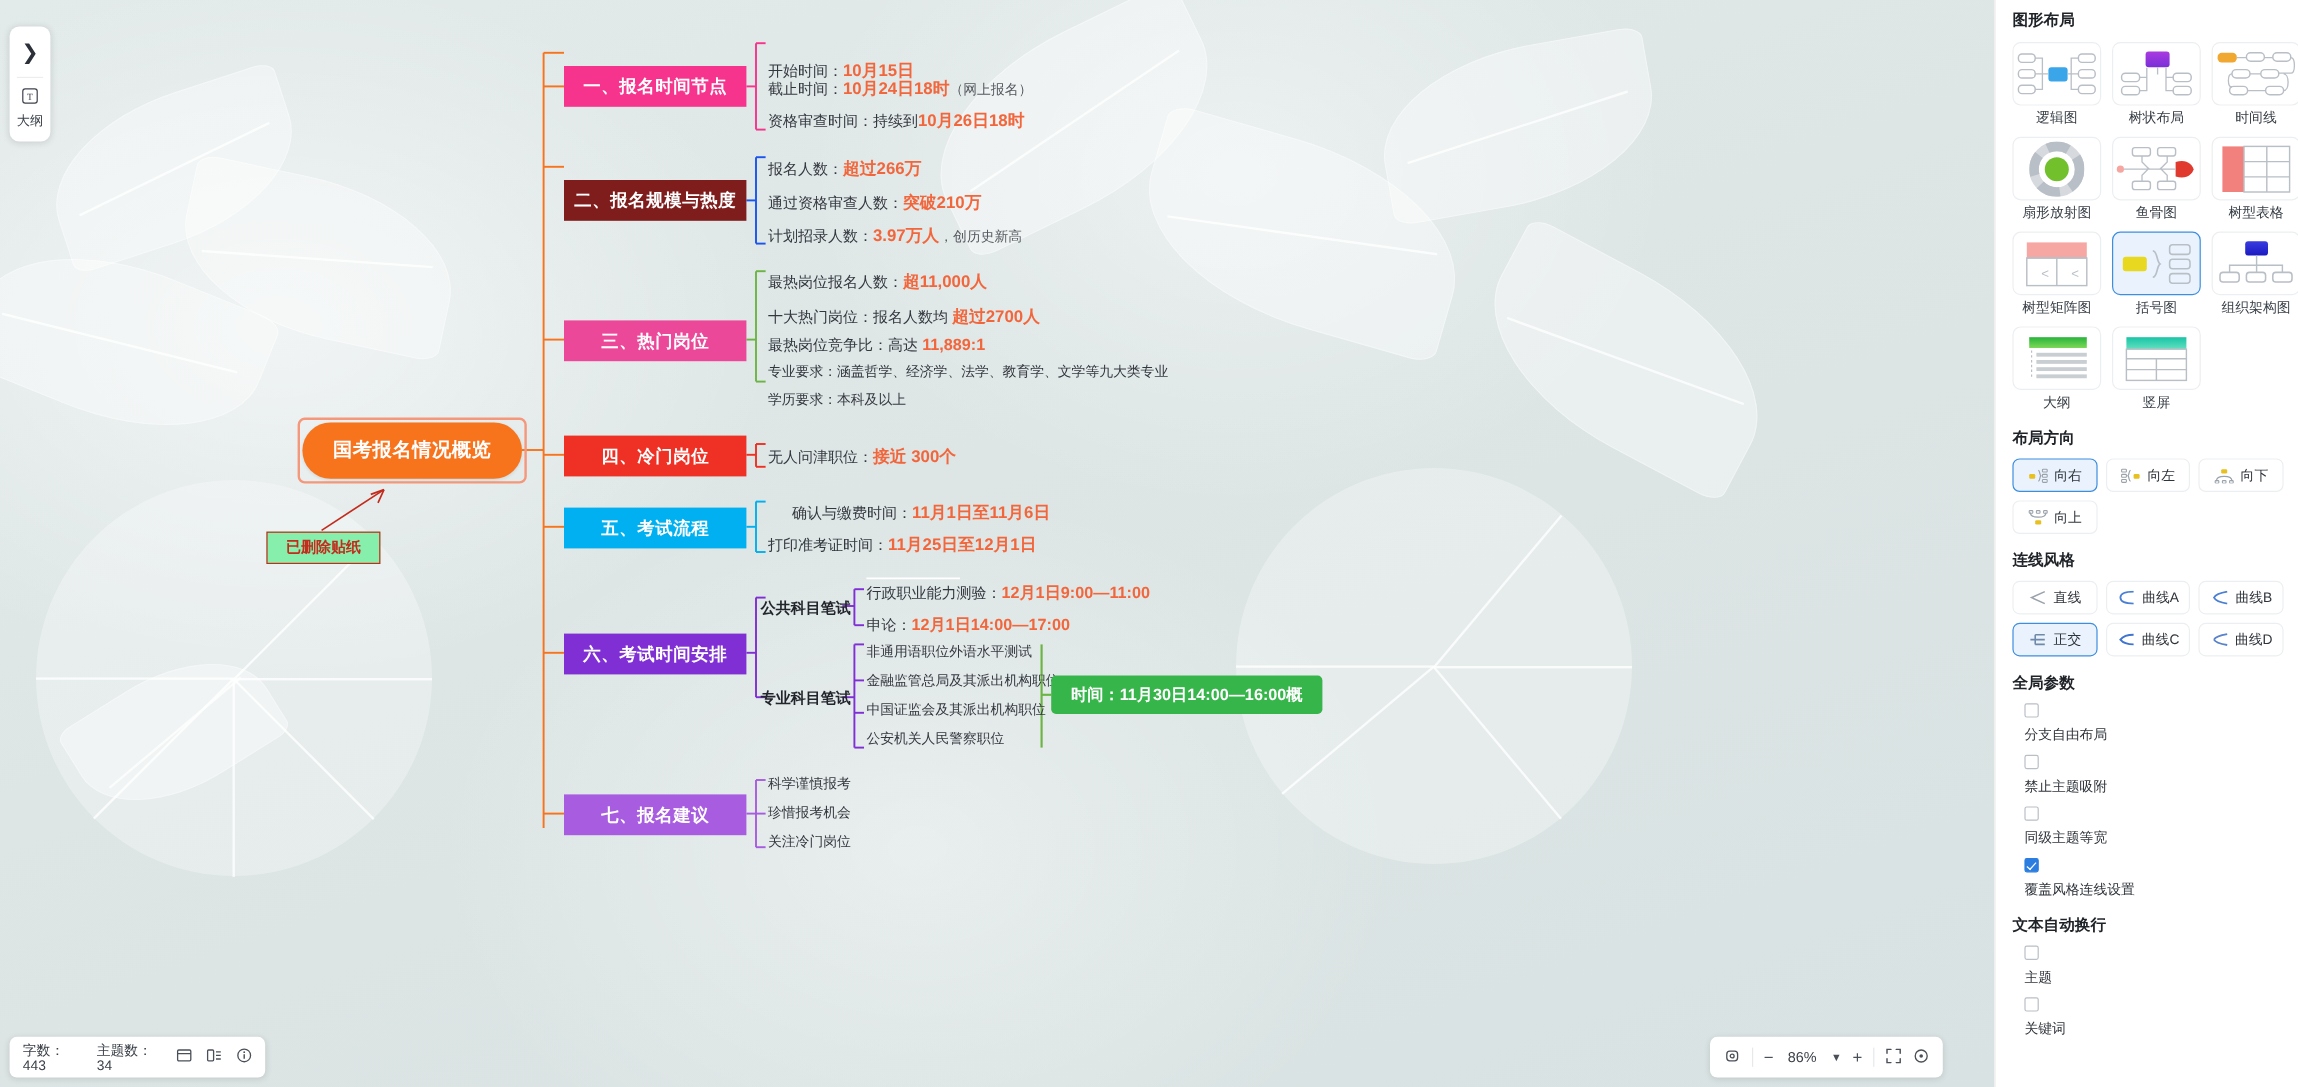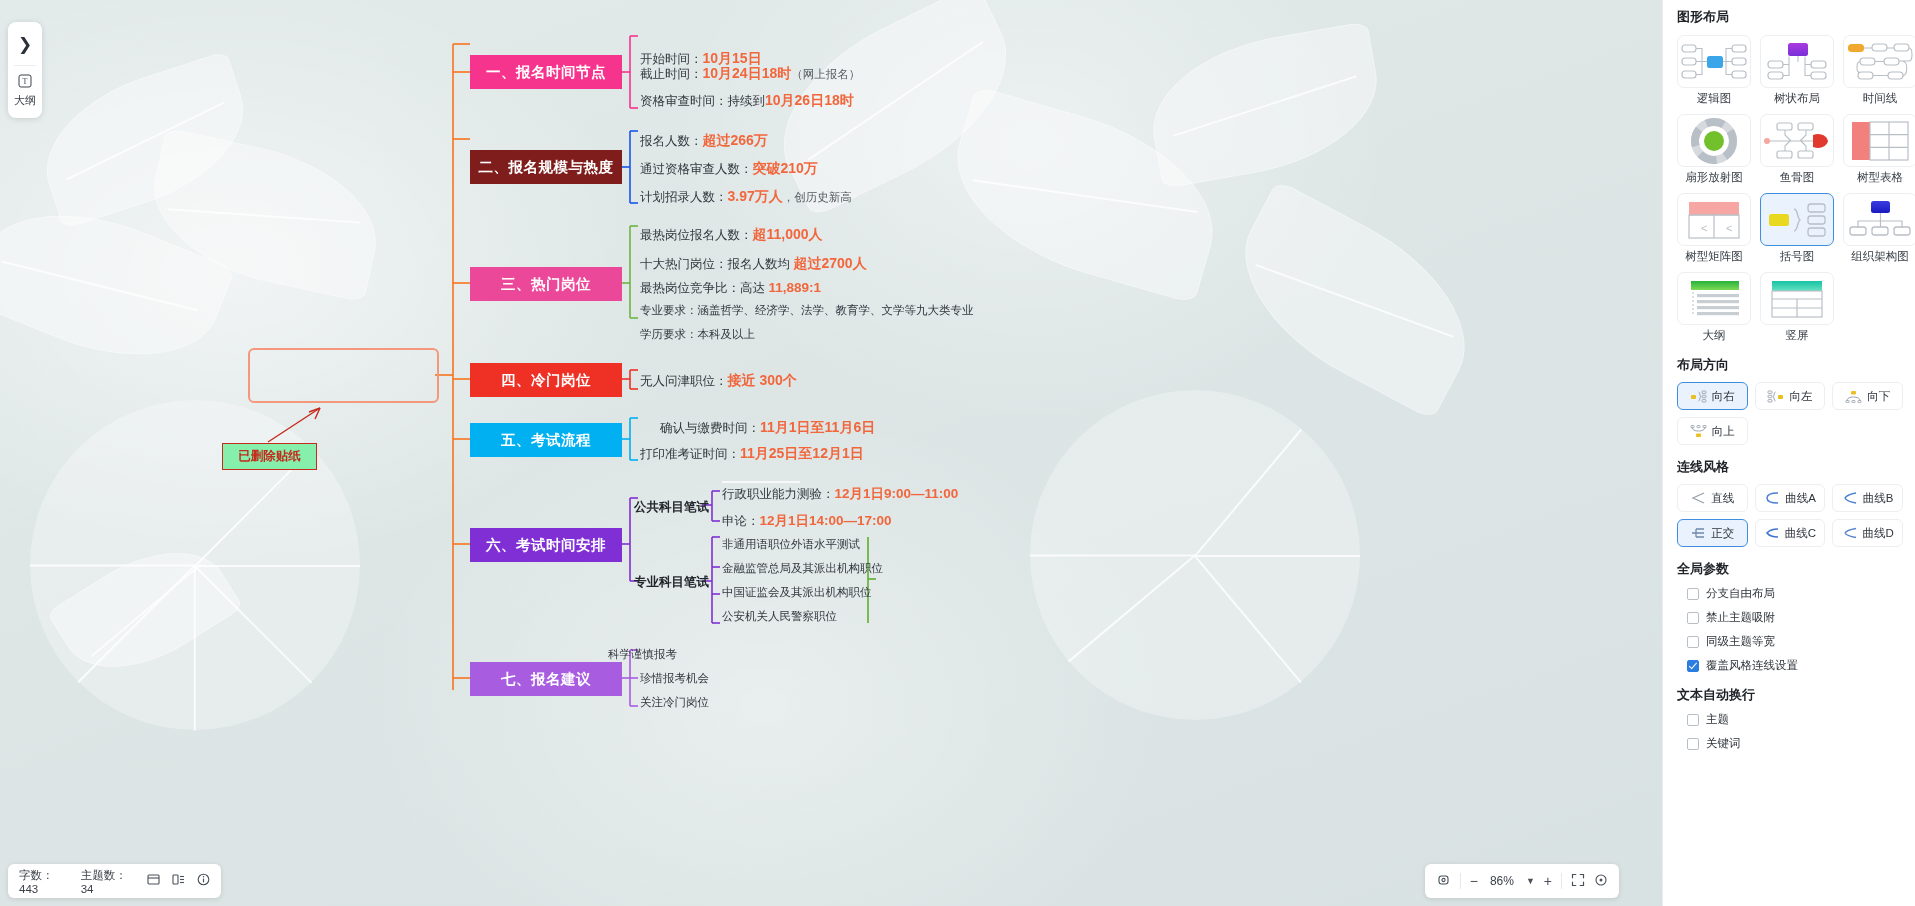--- a/index.html
+++ b/index.html
@@ -149,21 +149,21 @@
 
   .sec-title { font-size:13px; font-weight:700; color:#1f2328; margin: 13px 0 8px; }
   .chip-row { display:grid; grid-template-columns: repeat(3, 1fr); gap: 7px; margin-bottom:7px; }
   .chip {
     height:28px; border:1px solid #eceff1; border-radius:6px; background:#fff;
     display:flex; align-items:center; justify-content:center; gap:5px;
     font-size:11.5px; color:#2f343b; cursor:pointer;
   }
   .chip.sel { border-color:#3d8ee0; background:#eaf3fd; }
 
-  .cb-row { display:flex; align-items:center; gap:7px; margin: 0 0 9px 10px; cursor:pointer; }
+  .cb-row { display:flex; gap:7px; margin: 0 0 9px 10px; cursor:pointer;flex-direction:column; }
   .cb {
     width:12px; height:12px; border:1px solid #b9bfc6; border-radius:2px; background:#fff;
     flex:none; position:relative;
   }
   .cb.on { background:#2b7de0; border-color:#2b7de0; }
   .cb.on::after{
     content:""; position:absolute; left:3.4px; top:.9px; width:3.4px; height:6.6px;
     border:solid #fff; border-width:0 1.6px 1.6px 0; transform:rotate(42deg);
   }
   .cb-lbl { font-size:11.5px; color:#2f343b; }
@@ -261,20 +261,21 @@
     <path d="M630,650 L630,706" stroke="#a85ce0" stroke-width="1.6" fill="none"></path>
     <path d="M630,650 L638,650" stroke="#a85ce0" stroke-width="1.6" fill="none"></path>
     <path d="M630,678 L638,678" stroke="#a85ce0" stroke-width="1.6" fill="none"></path>
     <path d="M630,706 L638,706" stroke="#a85ce0" stroke-width="1.6" fill="none"></path>
 
     <path d="M268,442 L320,408" stroke="#c42b1c" stroke-width="1.4" fill="none"></path>
     <path d="M320,408 L309,412 M320,408 L315,419" stroke="#c42b1c" stroke-width="1.4" fill="none"></path>
   </svg>
 
   <div class="root-sel"></div>
+  <div class="node root">国考报名情况概览</div>
 
   <div class="sticker-note">已删除贴纸</div>
 
   <div class="node branch" style="top:55px; background:#f7348d;">一、报名时间节点</div>
   <div class="node leafnode" style="left:640px; top:50px;text-align:right;">
     <span>开始时间：</span><span class="hi">10月15日</span>
   </div>
   <div class="node leafnode" style="left:640px; top:65px;">
     <span>截止时间：</span><span class="hi">10月24日18时</span><span class="sub">（网上报名）</span>
   </div>
@@ -326,23 +327,24 @@
   </div>
   <div class="node leafnode" style="left:722px; top:513px;">
     <span>申论：</span><span class="hi2">12月1日14:00—17:00</span>
   </div>
 
   <div class="node sub-label" style="left:634px; top:574px;">专业科目笔试</div>
   <div class="node leafnode plain" style="left:722px; top:538px;">非通用语职位外语水平测试</div>
   <div class="node leafnode plain" style="left:722px; top:562px;">金融监管总局及其派出机构职位</div>
   <div class="node leafnode plain" style="left:722px; top:586px;">中国证监会及其派出机构职位</div>
   <div class="node leafnode plain" style="left:722px; top:610px;">公安机关人民警察职位</div>
+  <div class="node callout">时间：11月30日14:00—16:00概</div>
 
   <div class="node branch" style="top:662px; background:#a85ce0;">七、报名建议</div>
-  <div class="node leafnode plain" style="left:608px; top:648px;text-align:center;">科学谨慎报考</div>
+  <div class="node leafnode plain" style="left:640px; top:648px;text-align:center;">科学谨慎报考</div>
   <div class="node leafnode plain" style="left:640px; top:672px;">珍惜报考机会</div>
   <div class="node leafnode plain" style="left:640px; top:696px;">关注冷门岗位</div>
 </div>
 
 <div id="left-rail">
   <div class="rail-arrow">❯</div>
   <div class="rail-div"></div>
   <div>
     <div class="rail-ico">
       <svg width="14" height="14" viewBox="0 0 14 14">

